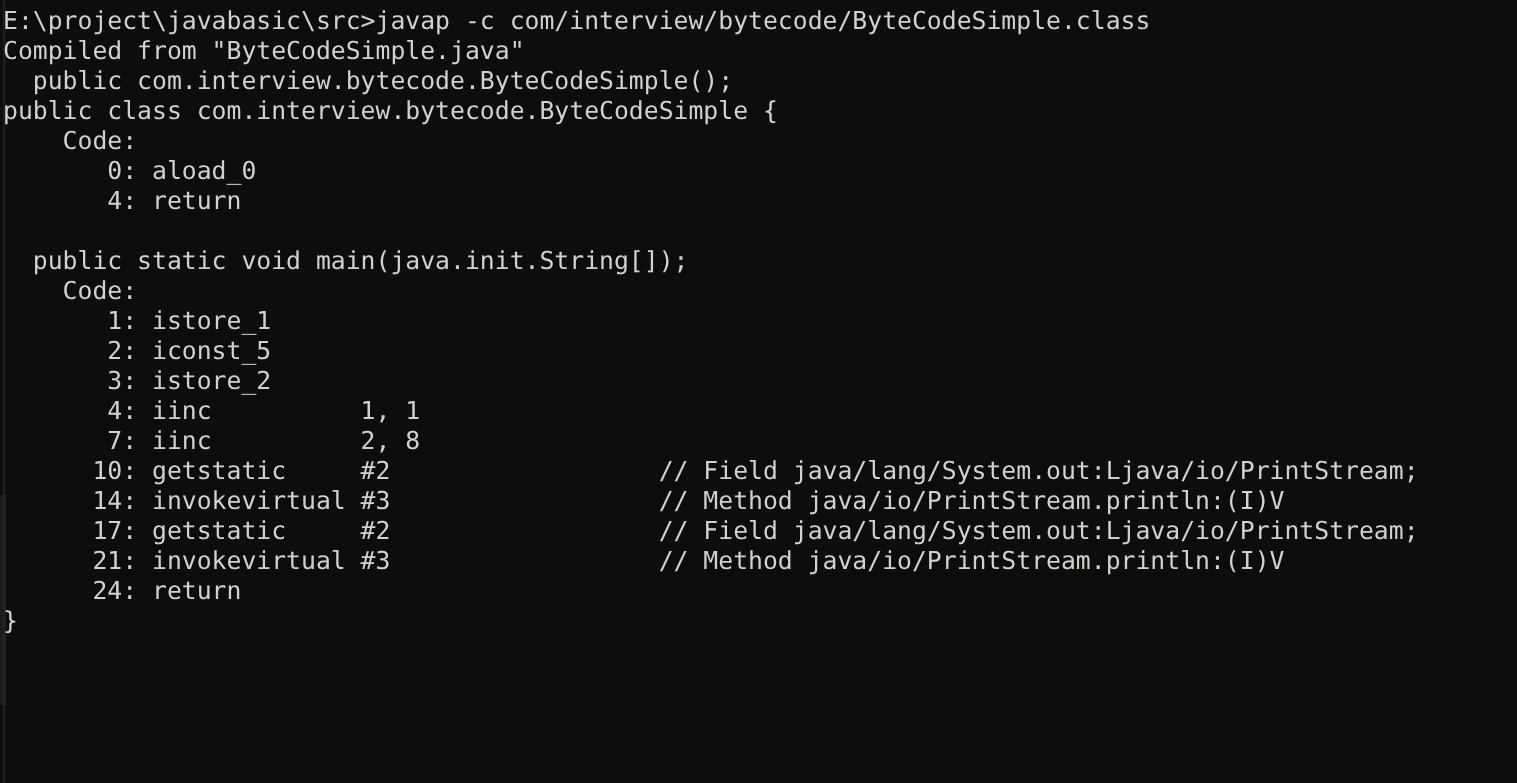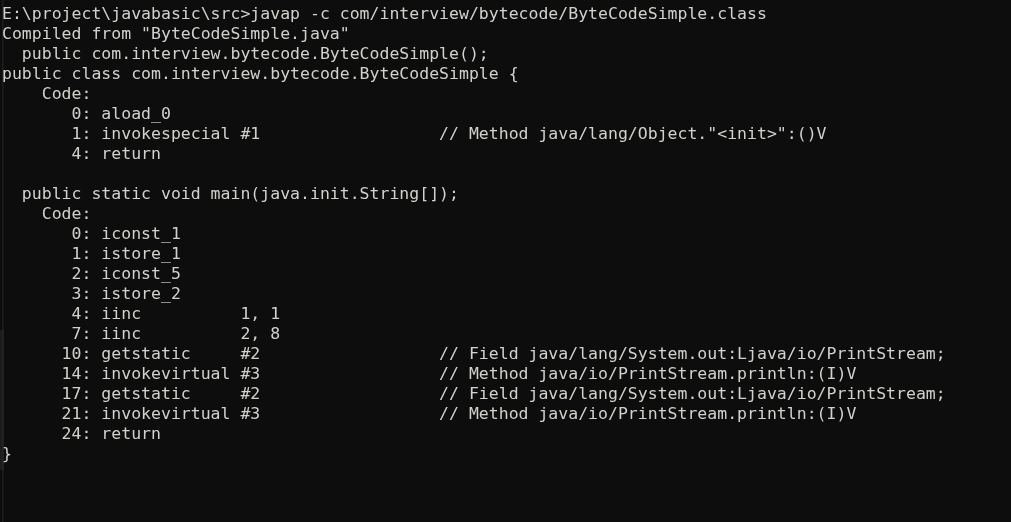--- a/index.html
+++ b/index.html
@@ -67,26 +67,24 @@
 <div id="console">
   <div id="left-edge"></div>
   <div id="scroll-smudge"></div>
   <div id="lines">
       <div class="line">E:\project\javabasic\src&gt;javap -c com/interview/bytecode/ByteCodeSimple.class</div>
       <div class="line">Compiled from "ByteCodeSimple.java"</div>
       <div class="line">  public com.interview.bytecode.ByteCodeSimple();</div>
       <div class="line">public class com.interview.bytecode.ByteCodeSimple {</div>
       <div class="line">    Code:</div>
       <div class="line">       0: aload_0</div>
-      <div class="line">       1: invokespecial #1                  // Method java/lang/Object."&lt;init&gt;":()V</div>
       <div class="line">       4: return</div>
       <div class="line blank">&nbsp;</div>
       <div class="line">  public static void main(java.init.String[]);</div>
       <div class="line">    Code:</div>
-      <div class="line">       0: iconst_1</div>
       <div class="line">       1: istore_1</div>
       <div class="line">       2: iconst_5</div>
       <div class="line">       3: istore_2</div>
       <div class="line">       4: iinc          1, 1</div>
       <div class="line">       7: iinc          2, 8</div>
       <div class="line">      10: getstatic     #2                  // Field java/lang/System.out:Ljava/io/PrintStream;</div>
       <div class="line">      14: invokevirtual #3                  // Method java/io/PrintStream.println:(I)V</div>
       <div class="line">      17: getstatic     #2                  // Field java/lang/System.out:Ljava/io/PrintStream;</div>
       <div class="line">      21: invokevirtual #3                  // Method java/io/PrintStream.println:(I)V</div>
       <div class="line">      24: return</div>

